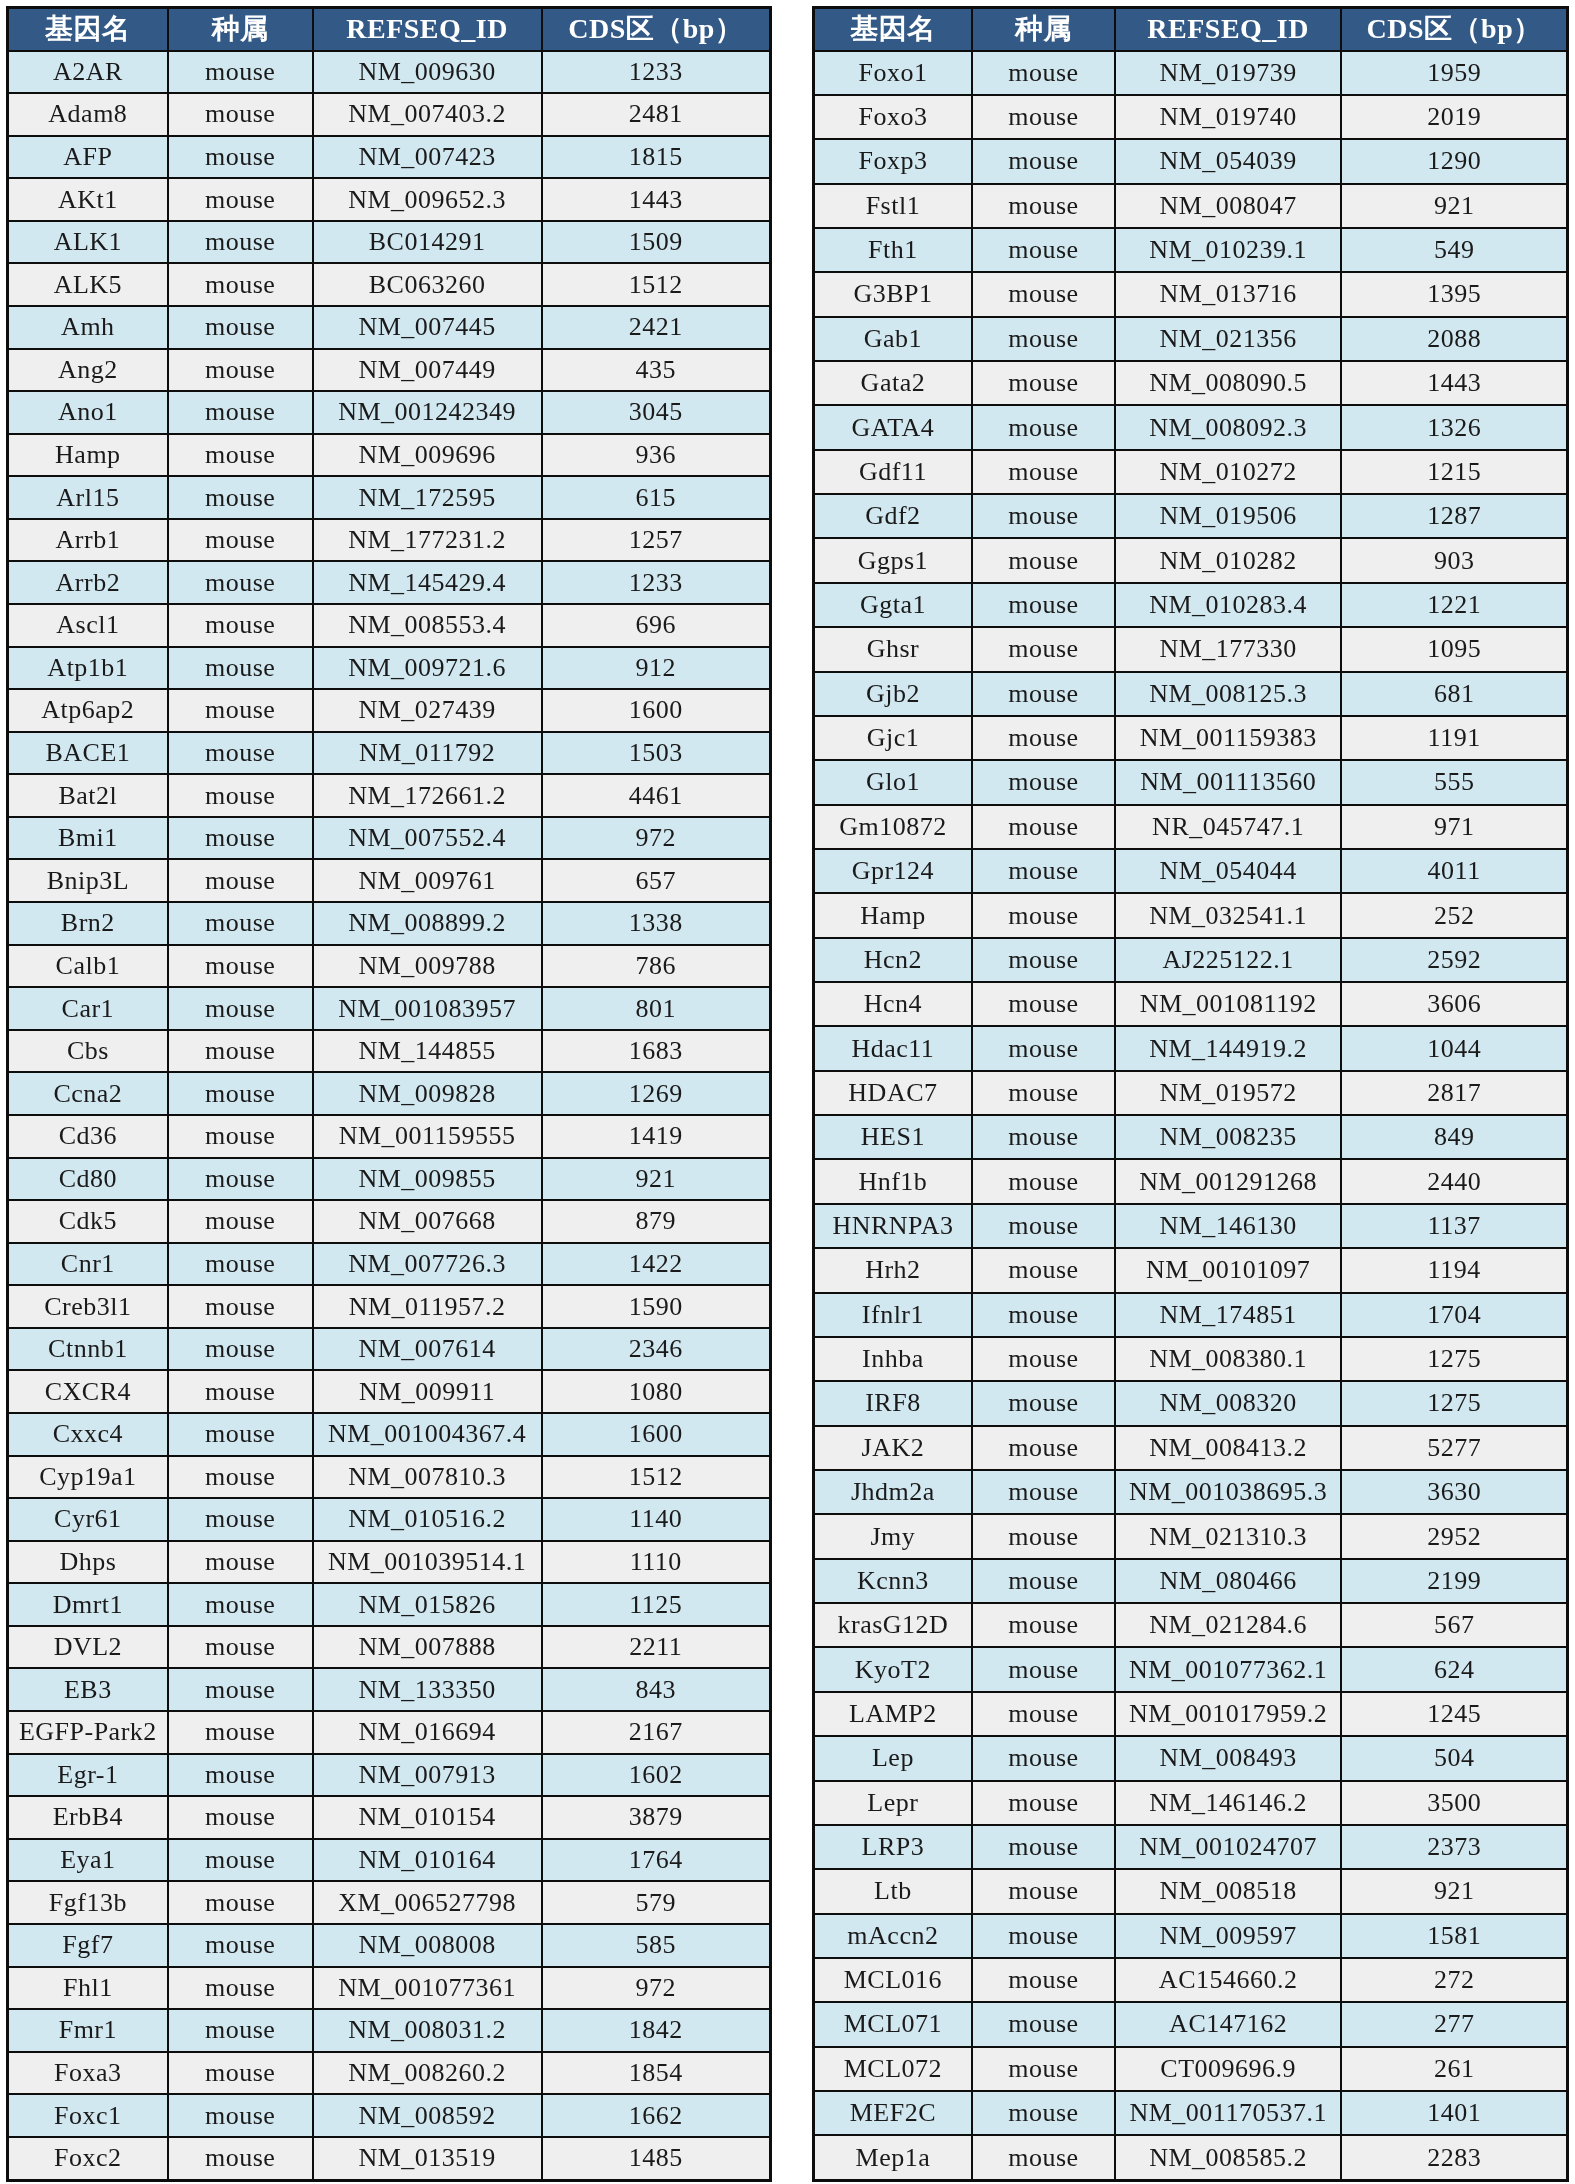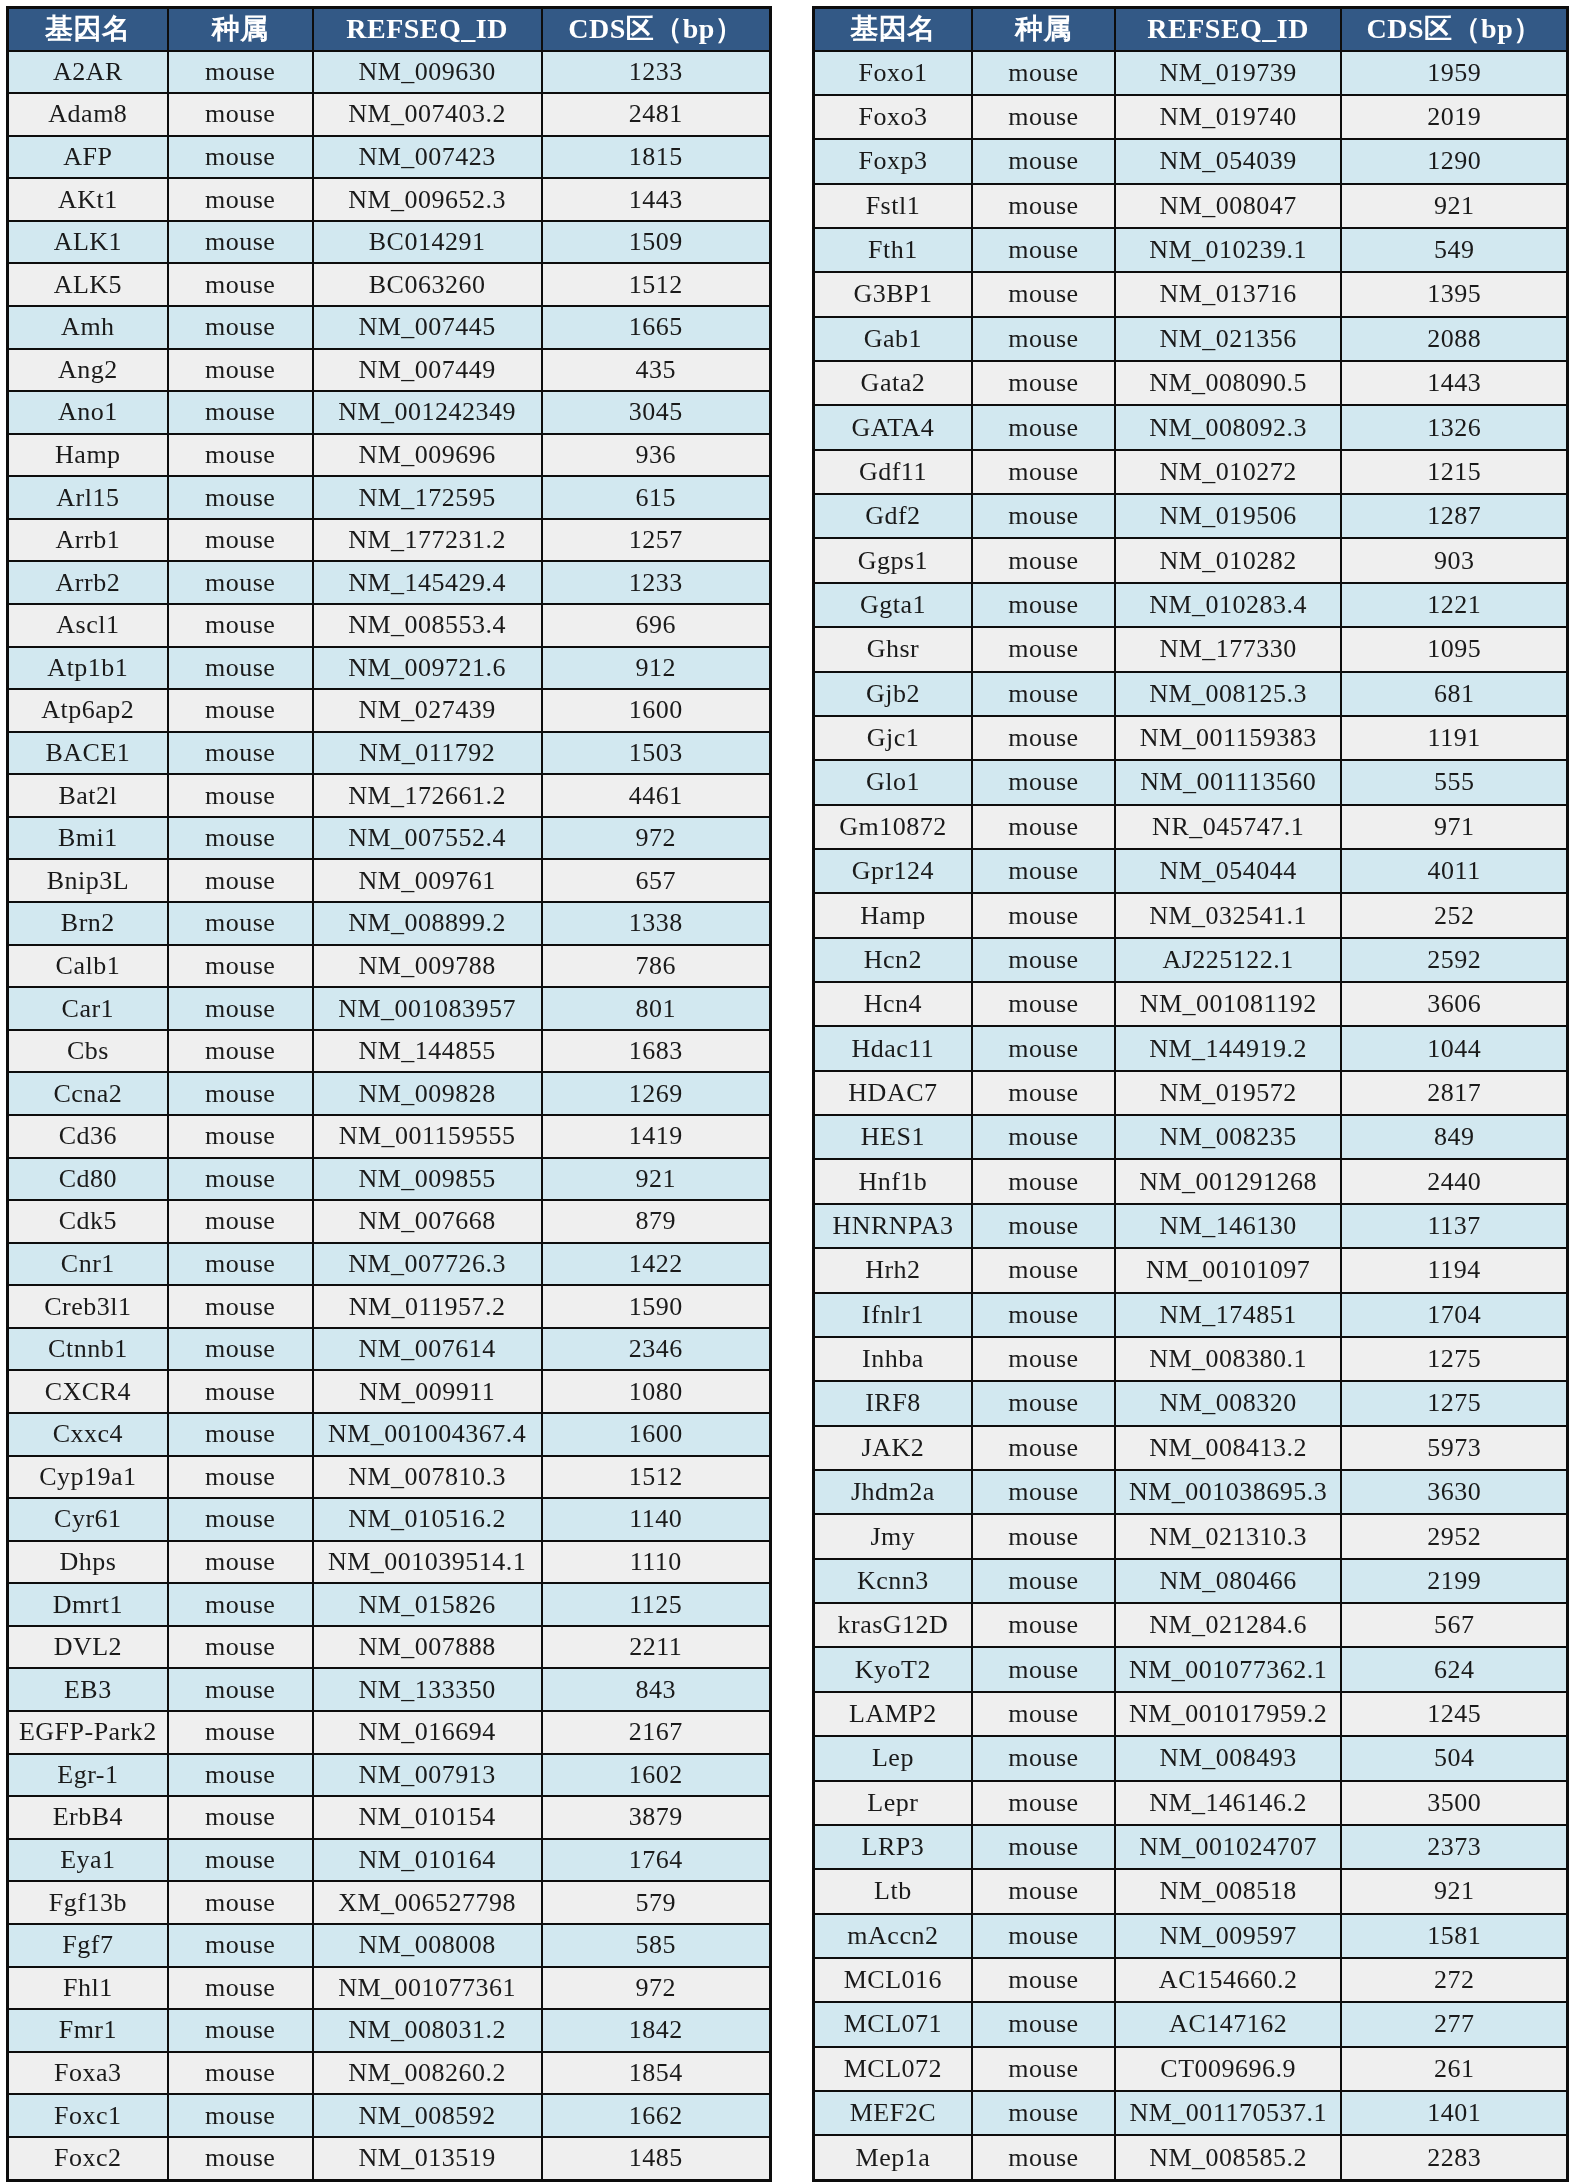--- a/index.html
+++ b/index.html
@@ -115,21 +115,21 @@
         <tr>
           <td>ALK5</td>
           <td>mouse</td>
           <td>BC063260</td>
           <td>1512</td>
         </tr>
         <tr>
           <td>Amh</td>
           <td>mouse</td>
           <td>NM_007445</td>
-          <td>1665</td>
+          <td>2421</td>
         </tr>
         <tr>
           <td>Ang2</td>
           <td>mouse</td>
           <td>NM_007449</td>
           <td>435</td>
         </tr>
         <tr>
           <td>Ano1</td>
           <td>mouse</td>
@@ -584,21 +584,21 @@
         <tr>
           <td>IRF8</td>
           <td>mouse</td>
           <td>NM_008320</td>
           <td>1275</td>
         </tr>
         <tr>
           <td>JAK2</td>
           <td>mouse</td>
           <td>NM_008413.2</td>
-          <td>5973</td>
+          <td>5277</td>
         </tr>
         <tr>
           <td>Jhdm2a</td>
           <td>mouse</td>
           <td>NM_001038695.3</td>
           <td>3630</td>
         </tr>
         <tr>
           <td>Jmy</td>
           <td>mouse</td>

